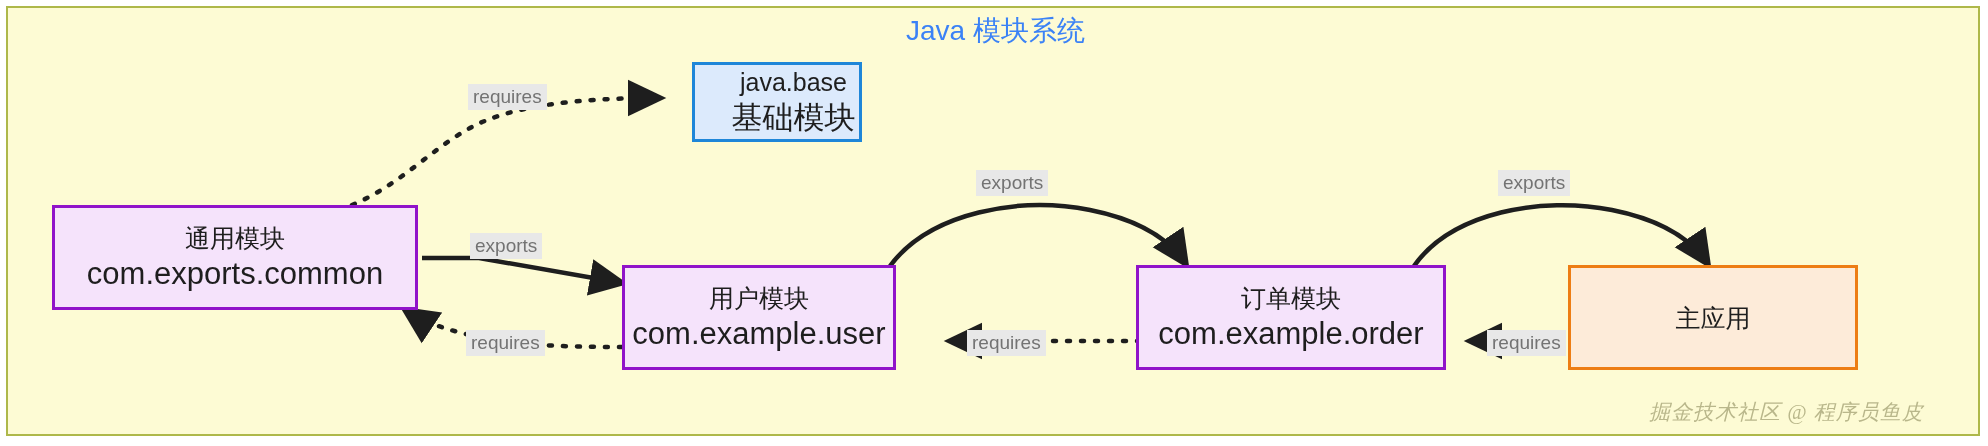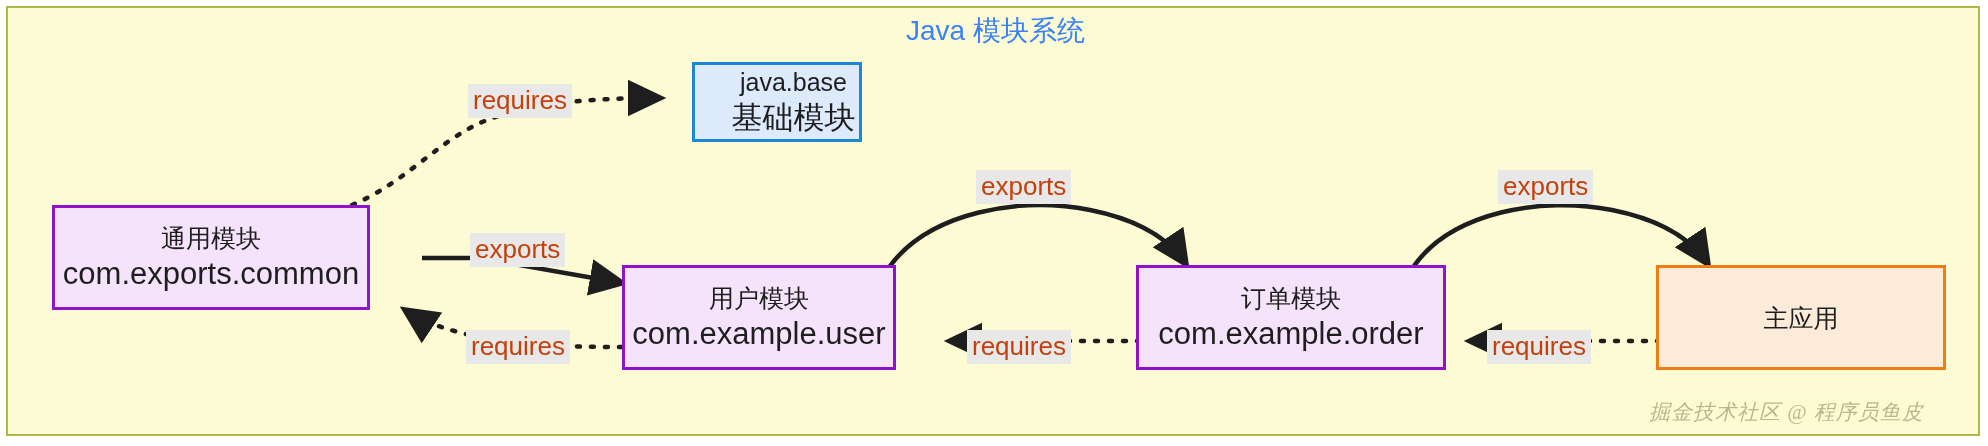--- a/index.html
+++ b/index.html
@@ -62,22 +62,22 @@
     background: #dceafc;
     border: 3px solid #1e86d8;
   }
   .node-orange {
     background: #fdebd9;
     border: 3px solid #ed7d14;
   }
   .edge-label {
     position: absolute;
     background: #e8e8e8;
-    color: #c2410c;
-    font-size: 26px;
+    color: #737373;
+    font-size: 19px;
     line-height: 1.15;
     padding: 2px 5px;
     white-space: nowrap;
     box-sizing: border-box;
   }
   .title-text {
     position: absolute;
     font-size: 28px;
     color: #3b82f6;
     white-space: nowrap;
@@ -128,36 +128,36 @@
     <path d="M 1660,341 L 1470,341" fill="none" stroke="#1e1e1e" stroke-width="4.5" stroke-dasharray="3 11" stroke-linecap="round" marker-end="url(#arrowhead)"></path>
   </svg>
 
   <div class="title-text" style="left:906px; top:12px;">Java 模块系统</div>
 
   <div class="node-box node-blue" style="left:692px; top:62px; width:170px; height:80px;padding-left:33px;">
     <span class="cn">java.base</span>
     <span class="id">基础模块</span>
   </div>
 
-  <div class="node-box node-purple" style="left:52px; top:205px; width:318px; height:105px;">
+  <div class="node-box node-purple" style="left:52px; top:205px; width:366px; height:105px;">
     <span class="cn">通用模块</span>
     <span class="id">com.exports.common</span>
   </div>
 
   <div class="node-box node-purple" style="left:622px; top:265px; width:274px; height:105px;">
     <span class="cn">用户模块</span>
     <span class="id">com.example.user</span>
   </div>
 
   <div class="node-box node-purple" style="left:1136px; top:265px; width:310px; height:105px;">
     <span class="cn">订单模块</span>
     <span class="id">com.example.order</span>
   </div>
 
-  <div class="node-box node-orange" style="left:1656px; top:265px; width:290px; height:105px;gap:40px;">
+  <div class="node-box node-orange" style="left:1568px; top:265px; width:290px; height:105px;gap:40px;">
     <span class="cn">主应用</span>
   </div>
 
   <div class="edge-label" style="left:468px; top:84px;">requires</div>
 
   <div class="edge-label" style="left:470px; top:233px;">exports</div>
 
   <div class="edge-label" style="left:466px; top:330px;">requires</div>
 
   <div class="edge-label" style="left:976px; top:170px;">exports</div>

